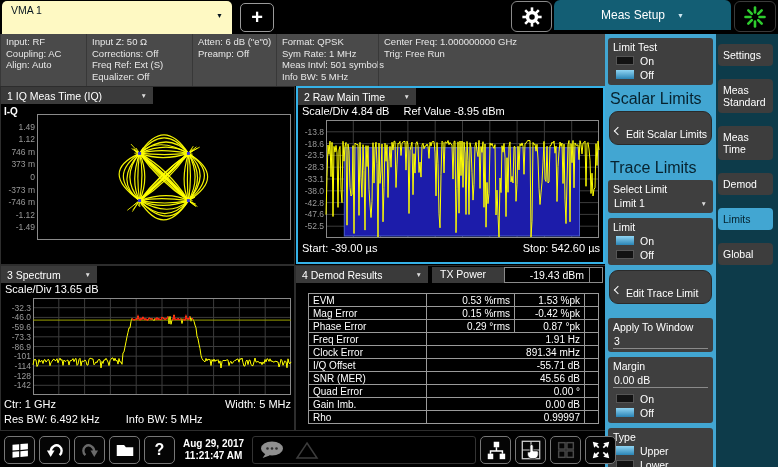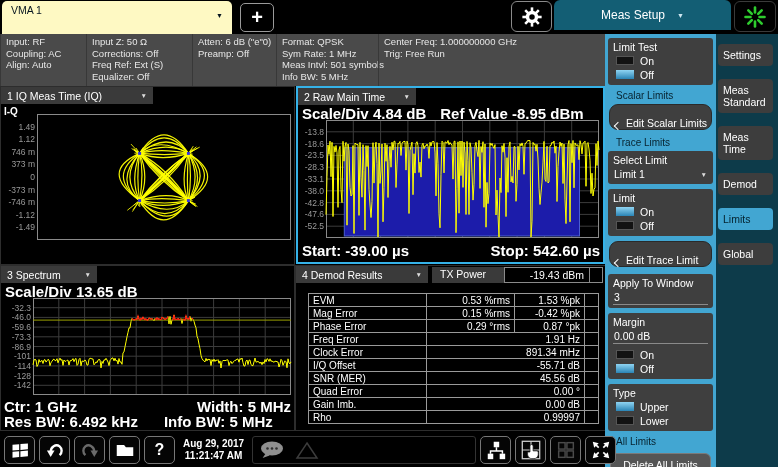--- a/index.html
+++ b/index.html
@@ -25,21 +25,21 @@
   .brand{font-size:13px;font-weight:bold;color:#fff;letter-spacing:-0.6px;padding:1px 1px 0 2px;white-space:nowrap}
   .remote-icon{position:absolute;right:5px;top:19px}
   .lxi{position:absolute;left:2px;bottom:2px;background:#3aaa35;color:#08320c;font-size:7.5px;font-style:italic;font-weight:bold;padding:0 3px;line-height:9px;border-radius:1px}
   .hcol{padding:2px 5px;border-left:1px solid #383838;font-size:9.5px;color:#e8e8e8;line-height:11.6px;white-space:nowrap}
   .hcol.c1{width:86px}.hcol.c2{width:106px}.hcol.c3{width:84px}.hcol.c4{width:102px}.hcol.c5{flex:1}
 
   
   .win{position:absolute;background:#000;outline:1px solid #2d2d2d}
   .win-tab{position:absolute;left:0;top:0;height:17px;background:#3a3a3a;color:#fff;font-size:10.5px;display:flex;align-items:center;justify-content:space-between;padding:0 6px;z-index:3}
   .wt-arrow{font-size:6.5px;color:#ddd;margin-left:8px}
-  .bold-lab{font-weight:bold;font-size:15px;color:#fff;white-space:nowrap}
+  .bold-lab{font-weight:normal;font-size:11px;color:#fff;white-space:nowrap}
 
   #win1{left:1px;top:87px;width:293px;height:177px}
   #win1 .win-tab{width:152px}
   .iq-ylab{position:absolute;left:3px;top:19px;color:#fff;font-size:10px;font-weight:bold}
   #iqsvg{position:absolute;left:0;top:27px}
   .iq-xrow{position:absolute;left:2px;right:3px;top:157px;display:flex;justify-content:space-between}
 
   #win2{left:296px;top:86px;width:309px;height:178px;border:2px solid #35b2e8;outline:none}
   #win2 .win-tab{width:118px}
   .scale-line{position:absolute;left:4px;top:17px;display:flex;gap:14px}
@@ -62,22 +62,22 @@
   #demod-table{position:absolute;left:12px;top:27px;border-collapse:collapse}
   #demod-table td{border:1px solid #9a9a9a;color:#fff;font-size:10px;padding:0 4px;height:13px;white-space:nowrap}
   #demod-table td.lbl{width:118px}
   #demod-table td.v1{width:88px;text-align:right}
   #demod-table td.v2{width:70px;text-align:right}
   #demod-table td.x{width:14px}
 
   
   .sidebar{position:absolute;left:605px;top:34px;width:111px;height:433px;background:#42a6d2;padding:4px 3px 0 3px}
   .sgroup{background:#3f3f3f;border-radius:3px;padding:3px 5px;margin-bottom:5px;color:#fff;font-size:10.5px}
-  .slabel{color:#07222e;font-size:10px;margin:2px 8px 3px}
-  .sbtn{background:#3f3f3f;border:1px solid #2a2a2a;border-radius:9px;color:#fff;font-size:10.5px;height:26px;display:flex;align-items:flex-end;gap:5px;padding:0 5px;margin:0 1px 7px;white-space:nowrap}
+  .slabel{color:#07222e;font-size:16px;margin:2px 2px 3px}
+  .sbtn{background:#3f3f3f;border:1px solid #2a2a2a;border-radius:9px;color:#fff;font-size:10.5px;height:26px;display:flex;align-items:flex-start;gap:5px;padding:16px 5px;margin:0 1px 14px;white-space:nowrap}
   .chv{width:6px;height:6px;border-left:1.6px solid #fff;border-bottom:1.6px solid #fff;transform:rotate(45deg);flex:0 0 auto}
   .tg-row{display:flex;align-items:center;gap:6px;height:13px;margin:1px 0 1px 3px}
   .tg-ind{width:18px;height:9px;background:#121212;box-shadow:inset 0 0 0 1px #555;flex:0 0 auto}
   .tg-row.sel .tg-ind{background:linear-gradient(#8fd4f2,#2a84b5);box-shadow:none}
   .sval{padding:2px 1px 1px;border-bottom:1px solid #8a8a8a}
   .sdrop-row{display:flex;align-items:center;justify-content:space-between;padding:2px 1px 1px}
   .sd-arrow{font-size:6.5px;color:#ddd}
   .delete-btn{background:#555;border:1px solid #7a7a7a;border-radius:6px;color:#fff;height:24px;display:flex;align-items:center;justify-content:center;font-size:10.5px;margin:6px 2px 0}
 
   

